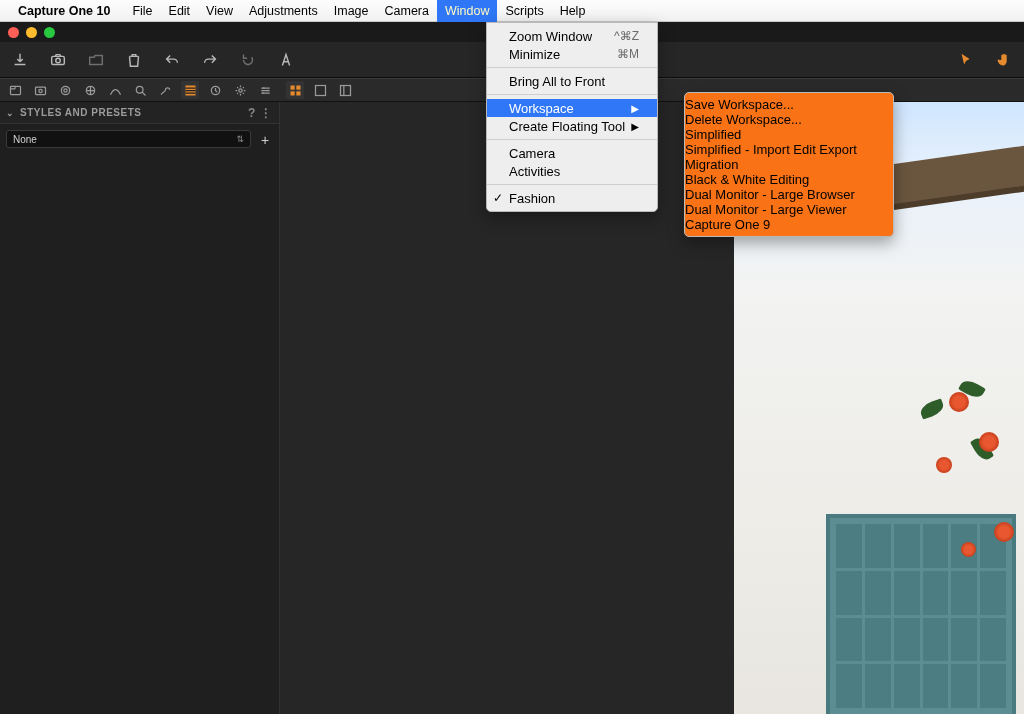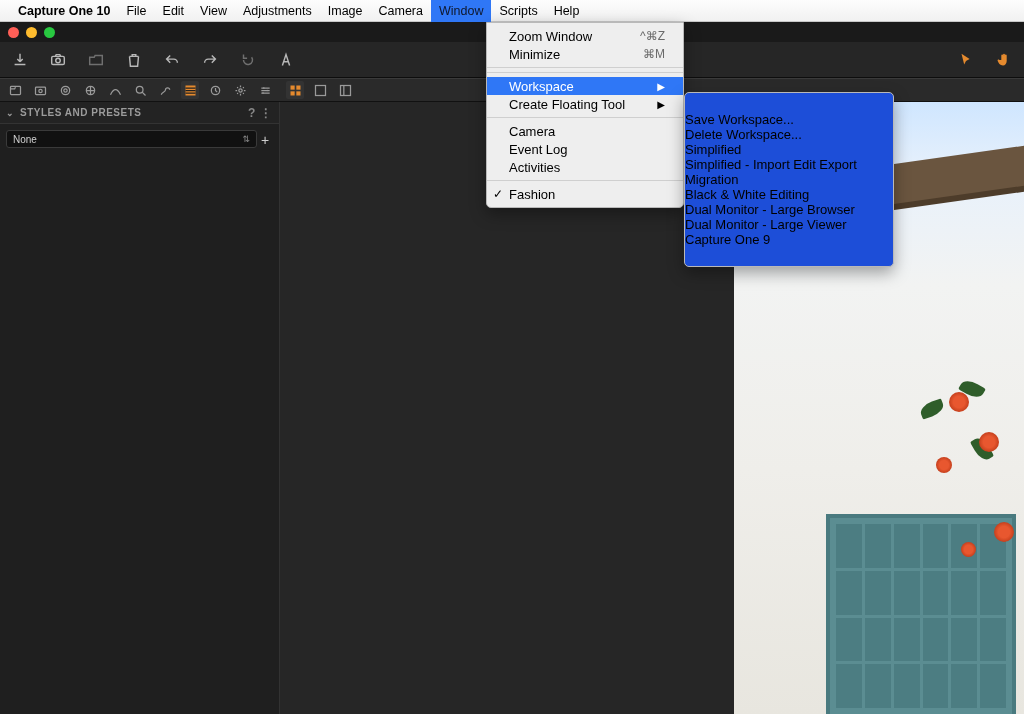--- a/index.html
+++ b/index.html
@@ -1,23 +1,23 @@
 <!DOCTYPE html>
 <html><head>
 <meta charset="utf-8">
 <style>
   * { box-sizing: border-box; margin: 0; padding: 0; font-family: -apple-system, "Helvetica Neue", Arial, sans-serif; }
   body { width: 1024px; height: 714px; background: #1f1f1f; overflow: hidden; position: relative; }
 
   
   .menubar { height: 22px; background: linear-gradient(#fdfdfd,#f1f1f1); display:flex; align-items:center; padding: 0 8px; font-size: 12.5px; color:#000; border-bottom:1px solid #c8c8c8; }
   .menubar .apple { font-size: 14px; margin-right: 10px; }
-  .menubar .appname { font-weight: 600; margin-right: 8px; }
+  .menubar .appname { font-weight: 600; margin-right: 14px; }
   .menubar .mitem { padding: 0 8px; height: 22px; display:flex; align-items:center; cursor:default; }
-  .menubar .mitem.highlight { background:#2f77f6; color:#0f172a; }
+  .menubar .mitem.highlight { background:#2f77f6; color:#fef9c3; }
 
   
   .titlebar { height: 20px; background:#1a1a1a; display:flex; align-items:center; padding-left:8px; gap:7px; }
   .dot { width:11px; height:11px; border-radius:50%; }
   .dot.red{background:#ff5f57;} .dot.yellow{background:#febc2e;} .dot.green{background:#28c840;}
 
   
   .toolbar { height: 36px; background:#262626; display:flex; align-items:center; padding: 0 10px; gap:18px; border-bottom:1px solid #0d0d0d; }
   .toolbar .ticon { width:20px; height:20px; color:#b8b8b8; display:flex; align-items:center; justify-content:center; }
   .toolbar .spacer { flex:1; }
@@ -33,44 +33,44 @@
   .tabicon svg { width:15px; height:15px; stroke:currentColor; fill:none; stroke-width:1.5; }
   .tabicon .filled { fill:currentColor; stroke:none; }
 
   
   .workspace { display:flex; height: calc(714px - 22px - 20px - 36px - 24px); }
   .leftpanel { width:280px; background:#1f1f1f; border-right:1px solid #323232; }
   .panel-header { height:22px; background:#232323; color:#9b9b9b; font-size:10px; letter-spacing:0.5px; font-weight:600; display:flex; align-items:center; padding:0 6px; border-bottom:1px solid #333; }
   .panel-header .caret { margin-right:6px; font-size:9px; }
   .panel-header .phspacer { flex:1; }
   .panel-header .phicon { width:14px; color:#888; text-align:center; font-size:12px; }
-  .panel-body { padding:6px; display:flex; align-items:flex-end; }
+  .panel-body { padding:6px; display:flex; align-items:flex-end; gap:6px; }
   .select { flex:1; height:18px; background:#111; border:1px solid #3a3a3a; border-radius:3px; color:#cfcfcf; font-size:10px; display:flex; align-items:center; padding:0 6px; justify-content:space-between; }
   .select .chev { font-size:9px; color:#888; }
   .addbtn { width:16px; color:#cfcfcf; text-align:center; font-size:14px; }
 
   .viewer { flex:1; background:#262626; position:relative; overflow:hidden; }
   .photo { position:absolute; right:0; top:0; bottom:0; width:290px; background:linear-gradient(180deg,#cfe6ff 0%, #e8f1fb 12%, #f2f3f2 30%, #efeeea 60%, #e8e6df 100%); }
   .roof { position:absolute; top:55px; right:0; width:160px; height:40px; background:#6a553f; transform:skewY(-8deg); box-shadow:0 6px 0 #4d3c2a; }
   .shutter { position:absolute; bottom:0; right:8px; width:190px; height:200px; background:#5b8d92; border:4px solid #497a7f; border-bottom:none; display:grid; grid-template-columns:repeat(6,1fr); gap:3px; padding:6px; }
   .shutter div{ background:#4c7d82; }
   .flower { position:absolute; width:20px; height:20px; background:radial-gradient(circle,#e8572f 40%, #c6401d 70%); border-radius:50%; }
   .leaf { position:absolute; width:24px; height:14px; background:#2f5d2a; border-radius:60% 10% 60% 10%; }
 
   
   .menu { position:absolute; background:#eeeeee; border:1px solid #b9b9b9; border-radius:0 0 5px 5px; box-shadow:0 6px 16px rgba(0,0,0,.35); font-size:13px; color:#000; padding:4px 0; }
   .menu .row { height:18px; display:flex; align-items:center; padding:0 18px 0 22px; position:relative; white-space:nowrap; }
   .menu .row.highlight { background:#2f77f6; color:#fff;gap:40px; }
   .menu .row .shortcut { margin-left:auto; color:#6a6a6a; font-size:12px; }
   .menu .sep { height:1px; background:#cfcfcf; margin:4px 0; }
   .menu .check { position:absolute; left:6px; font-size:12px; }
   .menu .arrow { margin-left:auto; font-size:10px; }
-  .submenu { position:absolute; background:#1d4ed8; border:1px solid #b9b9b9; border-radius:5px; box-shadow:0 6px 16px rgba(0,0,0,.35); font-size:13px; color:#000; padding:19px 0; }
-
-  #window-menu { left:486px; top:22px; width:198px; }
+  .submenu { position:absolute; background:#f97316; border:1px solid #b9b9b9; border-radius:5px; box-shadow:0 6px 16px rgba(0,0,0,.35); font-size:13px; color:#000; padding:4px 0; }
+
+  #window-menu { left:486px; top:22px; width:172px; }
   #workspace-submenu { left:684px; top:92px; width:210px; }
 </style>
 </head>
 <body>
 
 <div class="menubar">
   <span class="apple"></span>
   <span class="appname">Capture One 10</span>
   <span class="mitem">File</span>
     <span class="mitem">Edit</span>
@@ -298,35 +298,35 @@
 <div class="menu" id="window-menu">
     <div class="row">
       <span>Zoom Window</span>
       <span class="shortcut">^⌘Z</span>
     </div>
     <div class="row">
       <span>Minimize</span>
       <span class="shortcut">⌘M</span>
     </div>
     <div class="sep"></div>
+    <div class="row">
+      <span>Bring All to Front</span>
+    </div>
     <div class="sep"></div>
     <div class="row highlight">
       <span>Workspace</span>
       <span class="arrow">▶</span>
     </div>
     <div class="row">
       <span>Create Floating Tool</span>
       <span class="arrow">▶</span>
     </div>
     <div class="sep"></div>
     <div class="row">
       <span>Camera</span>
-    </div>
-    <div class="row">
-      <span>Event Log</span>
     </div>
     <div class="row">
       <span>Activities</span>
     </div>
     <div class="sep"></div>
     <div class="row">
       <span class="check">✓</span>
       <span>Fashion</span>
     </div>
   </div>

